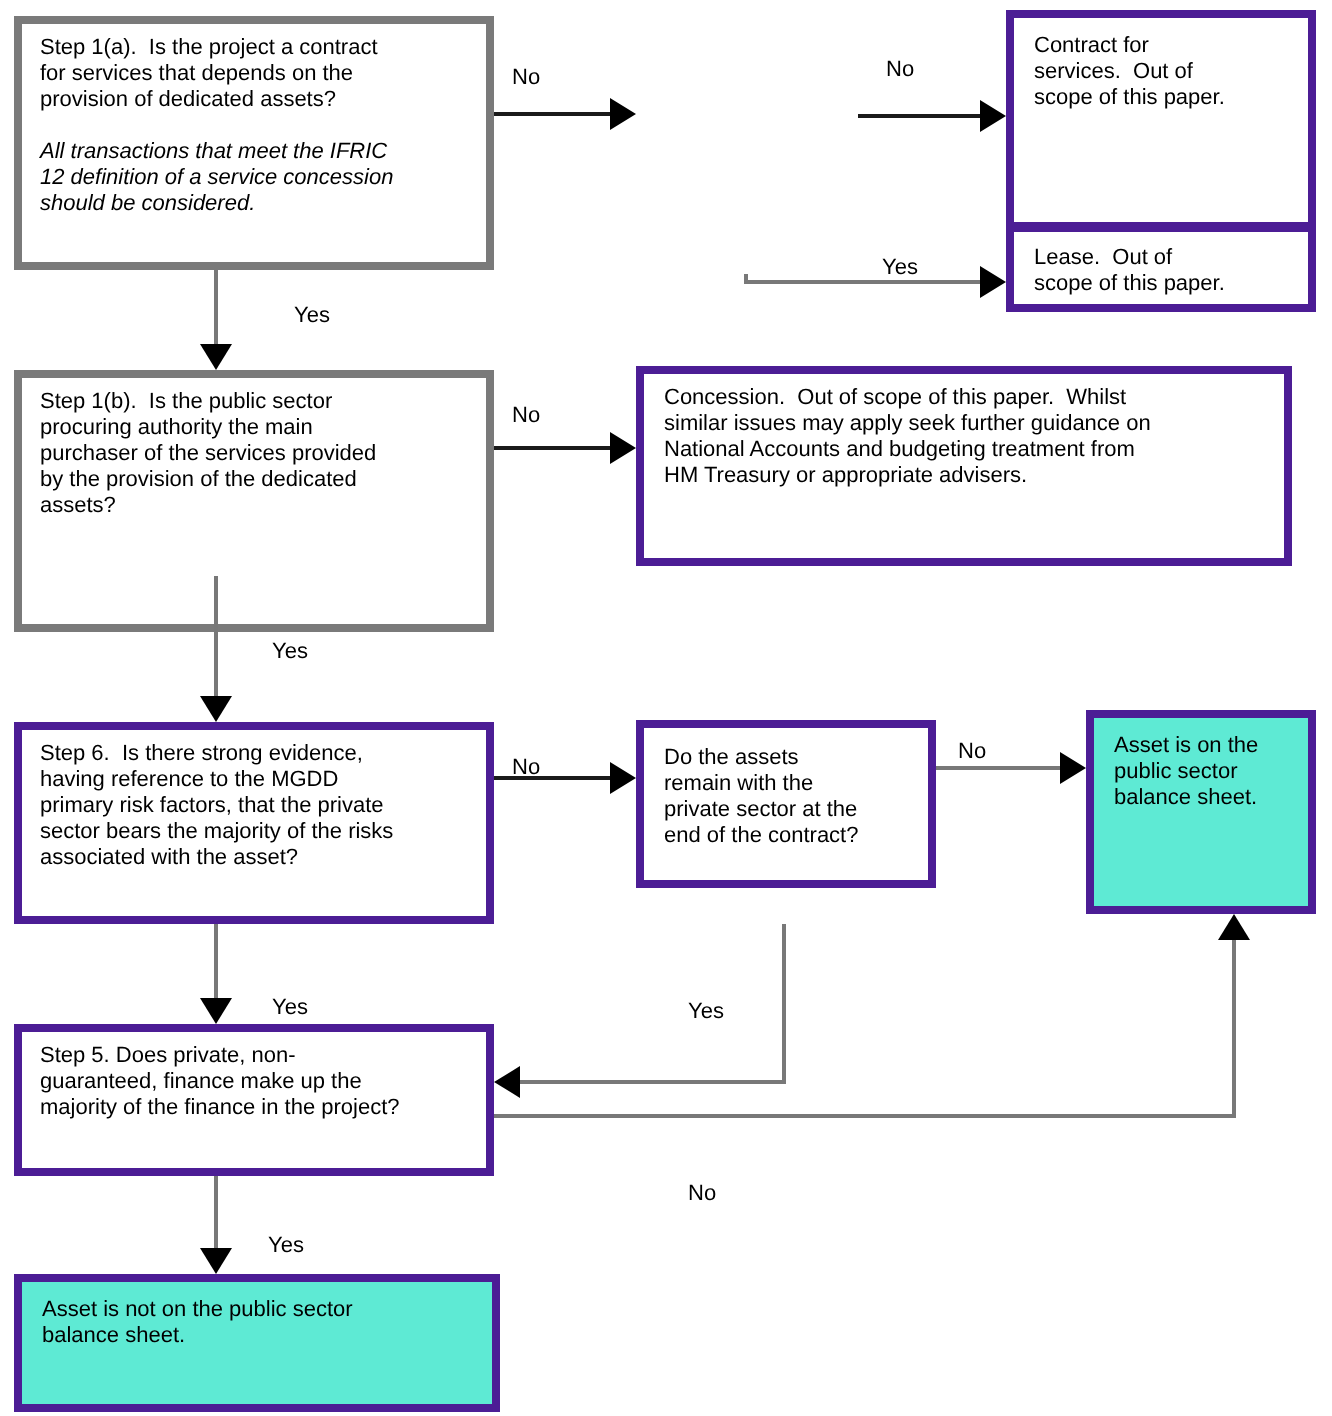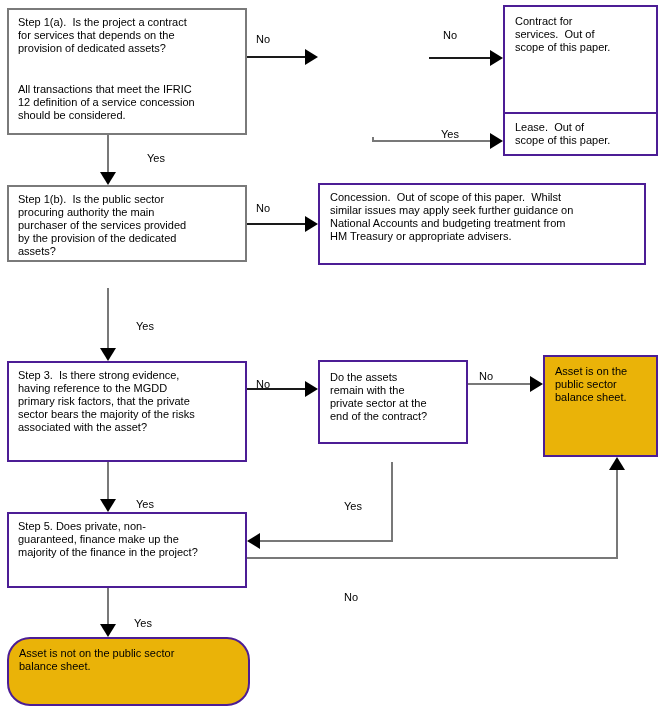--- a/index.html
+++ b/index.html
@@ -11,27 +11,27 @@
     font-family: "Liberation Sans", "DejaVu Sans", sans-serif;
     font-size: 11px;
     line-height: 13px;
     color: #000000;
     overflow: hidden;
   }
   .node {
     position: absolute;
     box-sizing: border-box;
     background: #ffffff;
-    border: 2px solid #4c1d95;
+    border: 4px solid #4c1d95;
     padding: 6px 9px;
   }
   .node p { margin: 0; white-space: pre-wrap; }
-  .node p + p { margin-top: 28px; }
+  .node p + p { margin-top: 13px; font-style: italic; }
   .border-gray { border-color: #7a7a7a; }
-  .fill-gray { background: #eab308; }
+  .fill-gray { background: #5eead4; }
   .line { position: absolute; }
   .line.h { height: 2px; }
   .line.v { width: 2px; }
   .line.gray { background: #787878; }
   .line.black { background: #1a1a1a; }
   .arr { position: absolute; width: 0; height: 0; }
   .arr.right { border-top: 8px solid transparent; border-bottom: 8px solid transparent; border-left: 13px solid #000; }
   .arr.left  { border-top: 8px solid transparent; border-bottom: 8px solid transparent; border-right: 13px solid #000; }
   .arr.down  { border-left: 8px solid transparent; border-right: 8px solid transparent; border-top: 13px solid #000; }
   .arr.up    { border-left: 8px solid transparent; border-right: 8px solid transparent; border-bottom: 13px solid #000; }
@@ -56,37 +56,37 @@
     <p>Contract for
 services.  Out of
 scope of this paper.</p>
   </div>
 
   <div class="node" style="left:503px; top:112px; width:155px; height:44px; padding:7px 10px;">
     <p>Lease.  Out of
 scope of this paper.</p>
   </div>
 
-  <div class="node border-gray" style="left:7px; top:185px; width:240px; height:77px;">
+  <div class="node border-gray" style="left:7px; top:185px; width:240px; height:131px;">
     <p>Step 1(b).  Is the public sector
 procuring authority the main
 purchaser of the services provided
 by the provision of the dedicated
 assets?</p>
   </div>
 
-  <div class="node" style="left:318px; top:183px; width:328px; height:82px; padding:6px 10px;">
+  <div class="node" style="left:318px; top:183px; width:328px; height:100px; padding:6px 10px;">
     <p>Concession.  Out of scope of this paper.  Whilst
 similar issues may apply seek further guidance on
 National Accounts and budgeting treatment from
 HM Treasury or appropriate advisers.</p>
   </div>
 
   <div class="node" style="left:7px; top:361px; width:240px; height:101px;">
-    <p>Step 3.  Is there strong evidence,
+    <p>Step 6.  Is there strong evidence,
 having reference to the MGDD
 primary risk factors, that the private
 sector bears the majority of the risks
 associated with the asset?</p>
   </div>
 
   <div class="node" style="left:318px; top:360px; width:150px; height:84px; padding:9px 10px;">
     <p>Do the assets
 remain with the
 private sector at the
@@ -98,21 +98,21 @@
 public sector
 balance sheet.</p>
   </div>
 
   <div class="node" style="left:7px; top:512px; width:240px; height:76px;">
     <p>Step 5. Does private, non-
 guaranteed, finance make up the
 majority of the finance in the project?</p>
   </div>
 
-  <div class="node fill-gray" style="left:7px; top:637px; width:243px; height:69px; padding:8px 10px;border-radius:23px;">
+  <div class="node fill-gray" style="left:7px; top:637px; width:243px; height:69px; padding:8px 10px;">
     <p>Asset is not on the public sector
 balance sheet.</p>
   </div>
 
   <div class="line h black" style="left:247px; top:56px; width:60px;"></div>
   <div class="arr right" style="left:305px; top:49px;"></div>
   <span class="lbl" style="left:256px; top:21px;">No</span>
 
   <div class="line h black" style="left:429px; top:57px; width:63px;"></div>
   <div class="arr right" style="left:490px; top:50px;"></div>

